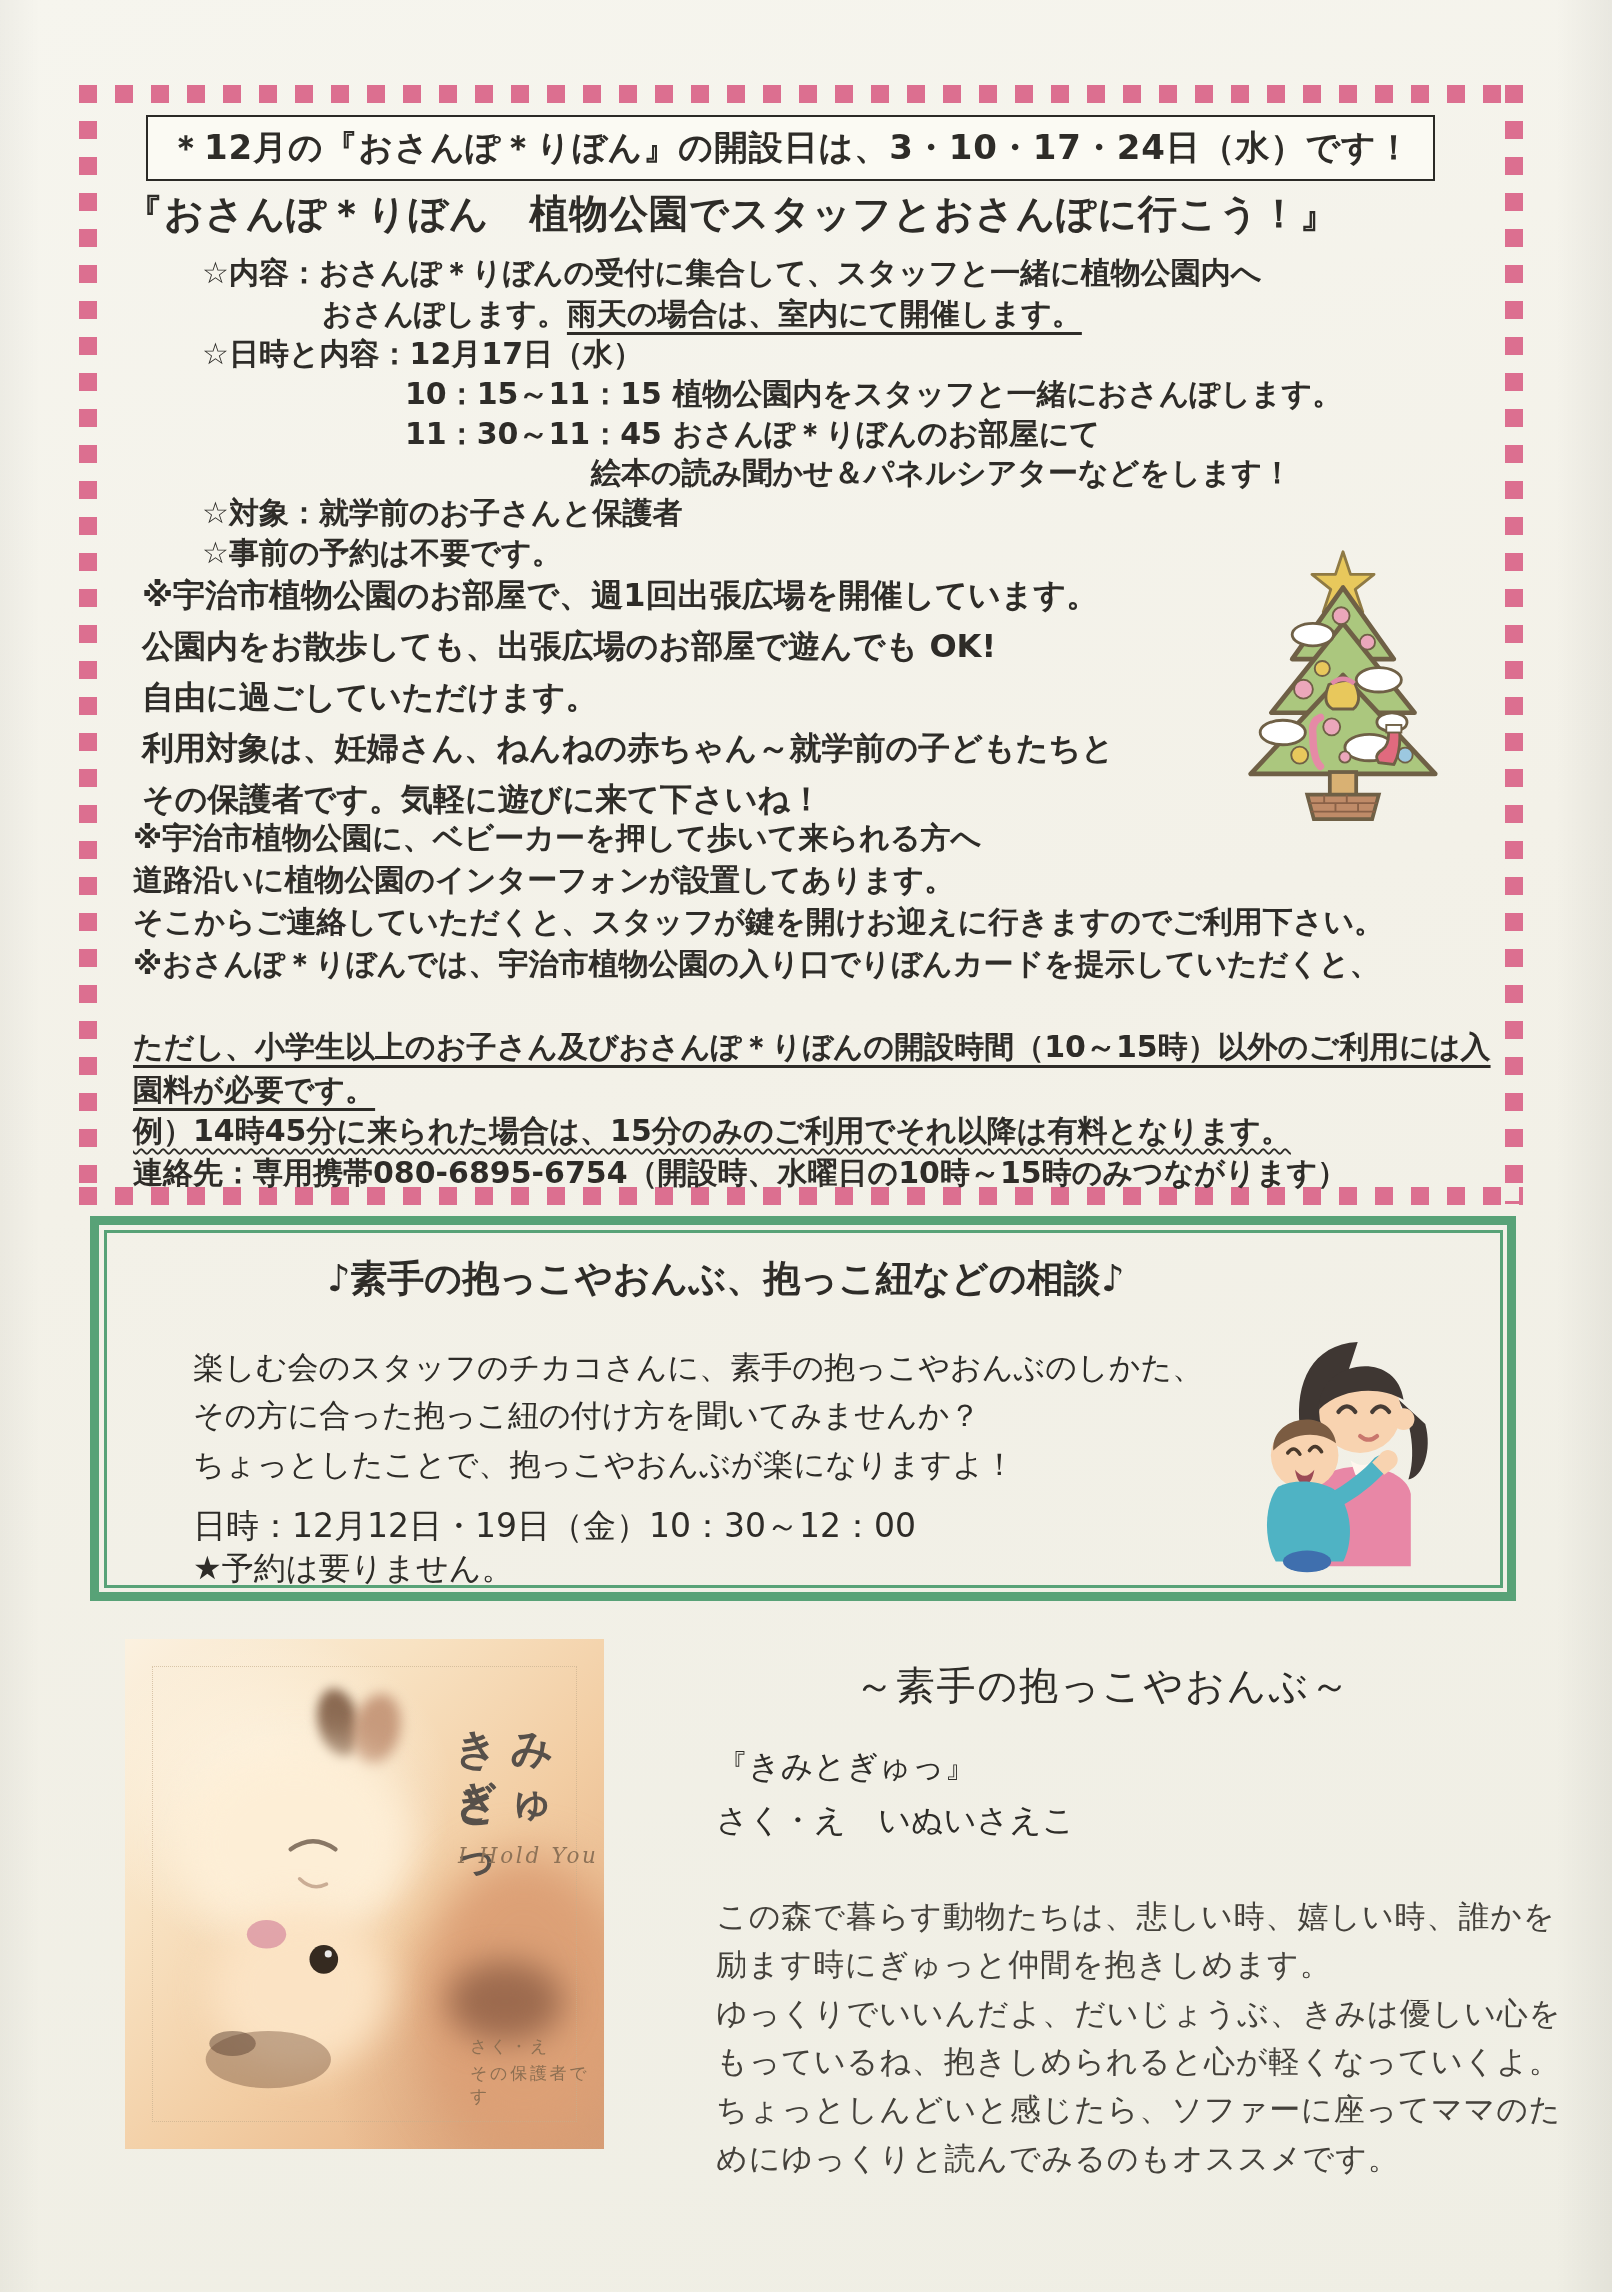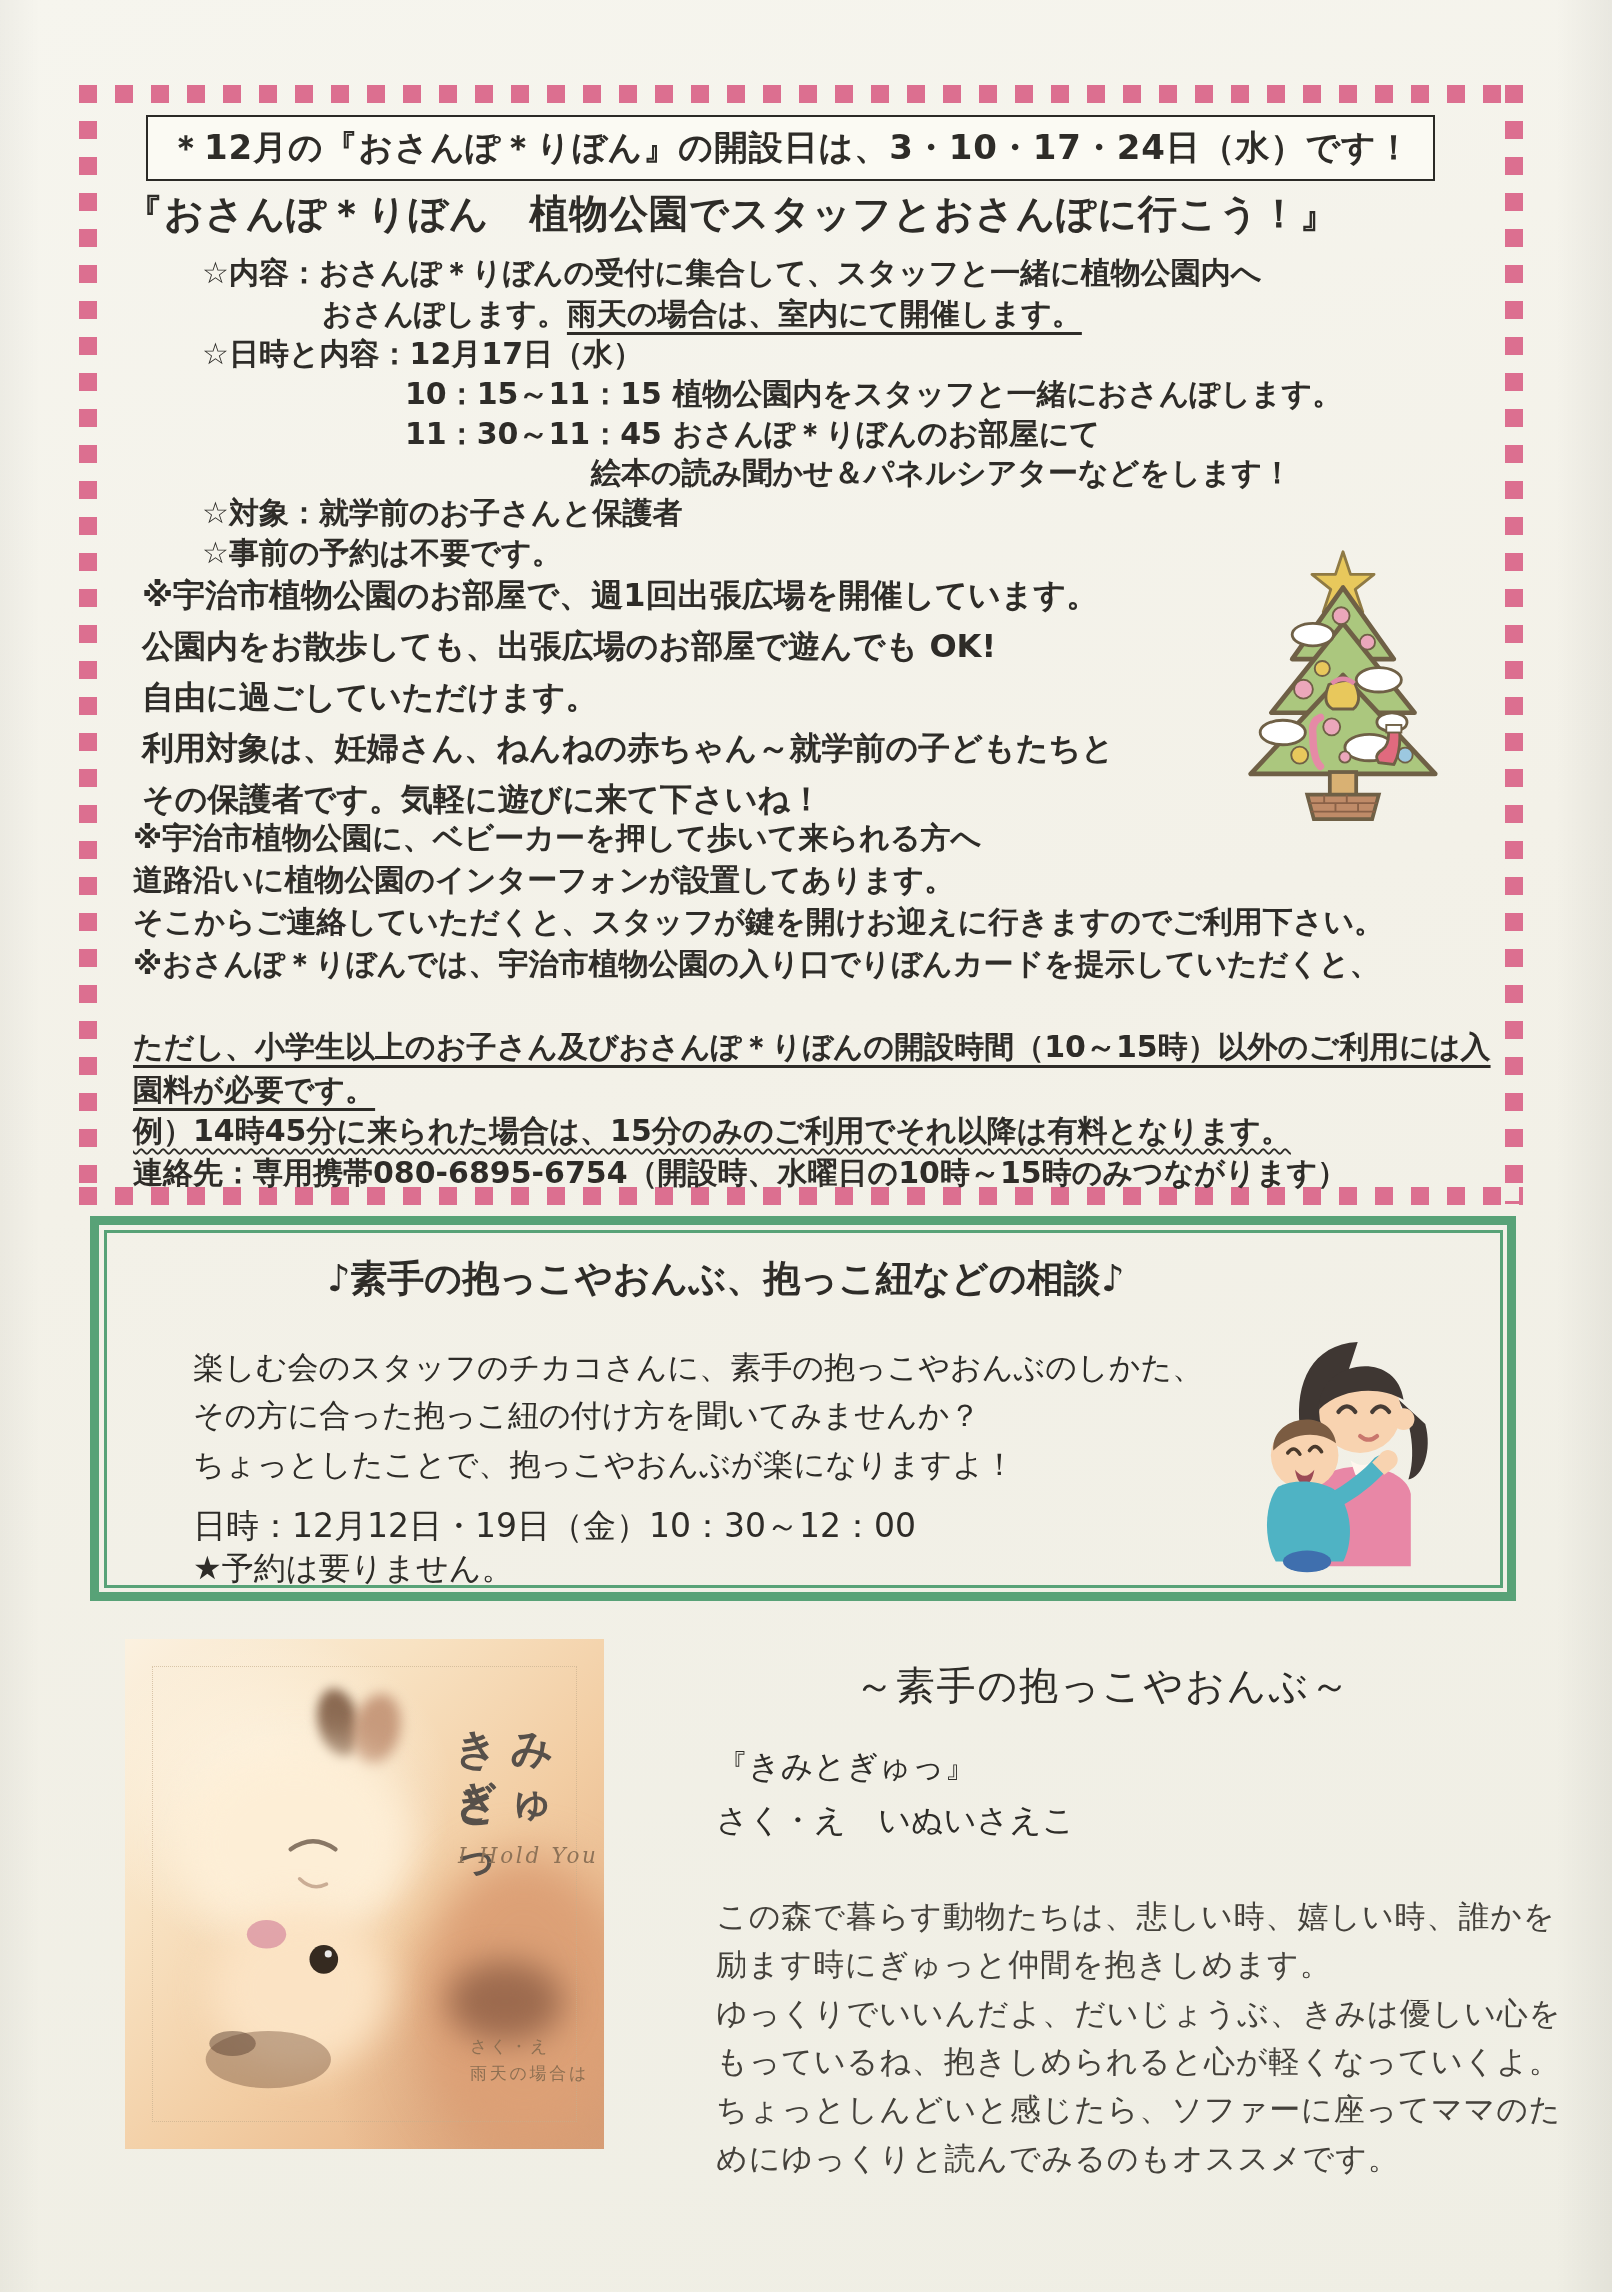--- a/index.html
+++ b/index.html
@@ -170,21 +170,21 @@
       <circle cx="222" cy="358" r="16" fill="#352a20"></circle>
       <circle cx="227" cy="352" r="4" fill="#fff" opacity="0.9"></circle>
       <ellipse cx="160" cy="470" rx="70" ry="32" fill="#7e5a43" opacity="0.45"></ellipse>
       <ellipse cx="120" cy="452" rx="26" ry="14" fill="#5e4433" opacity="0.5"></ellipse>
     </svg>
     <div class="frame"></div>
     <div class="cover-title" style="left:330px;top:82px;">きみと</div>
     <div class="cover-title" style="left:330px;top:134px;">ぎゅっ</div>
     <div class="cover-sub" style="left:333px;top:184px;">I Hold You</div>
     <div class="cover-credit" style="left:345px;top:396px;">さく・え</div>
-    <div class="cover-credit" style="left:345px;top:423px;">雨天の場合は</div>
+    <div class="cover-credit" style="left:345px;top:423px;">その保護者です</div>
   </div>
 
   <div class="t m fs44" style="left:855px;top:1662px;letter-spacing:1.8px;">～素手の抱っこやおんぶ～</div>
   <div class="t m fs36" style="left:716px;top:1746px;">『きみとぎゅっ』</div>
   <div class="t m fs36" style="left:716px;top:1800px;">さく・え　いぬいさえこ</div>
 
   <div class="t desc fs35" style="left:716px;top:1897px;">この森で暮らす動物たちは、悲しい時、嬉しい時、誰かを</div>
   <div class="t desc fs35" style="left:716px;top:1945px;">励ます時にぎゅっと仲間を抱きしめます。</div>
   <div class="t desc fs35" style="left:716px;top:1994px;">ゆっくりでいいんだよ、だいじょうぶ、きみは優しい心を</div>
   <div class="t desc fs35" style="left:716px;top:2042px;">もっているね、抱きしめられると心が軽くなっていくよ。</div>

